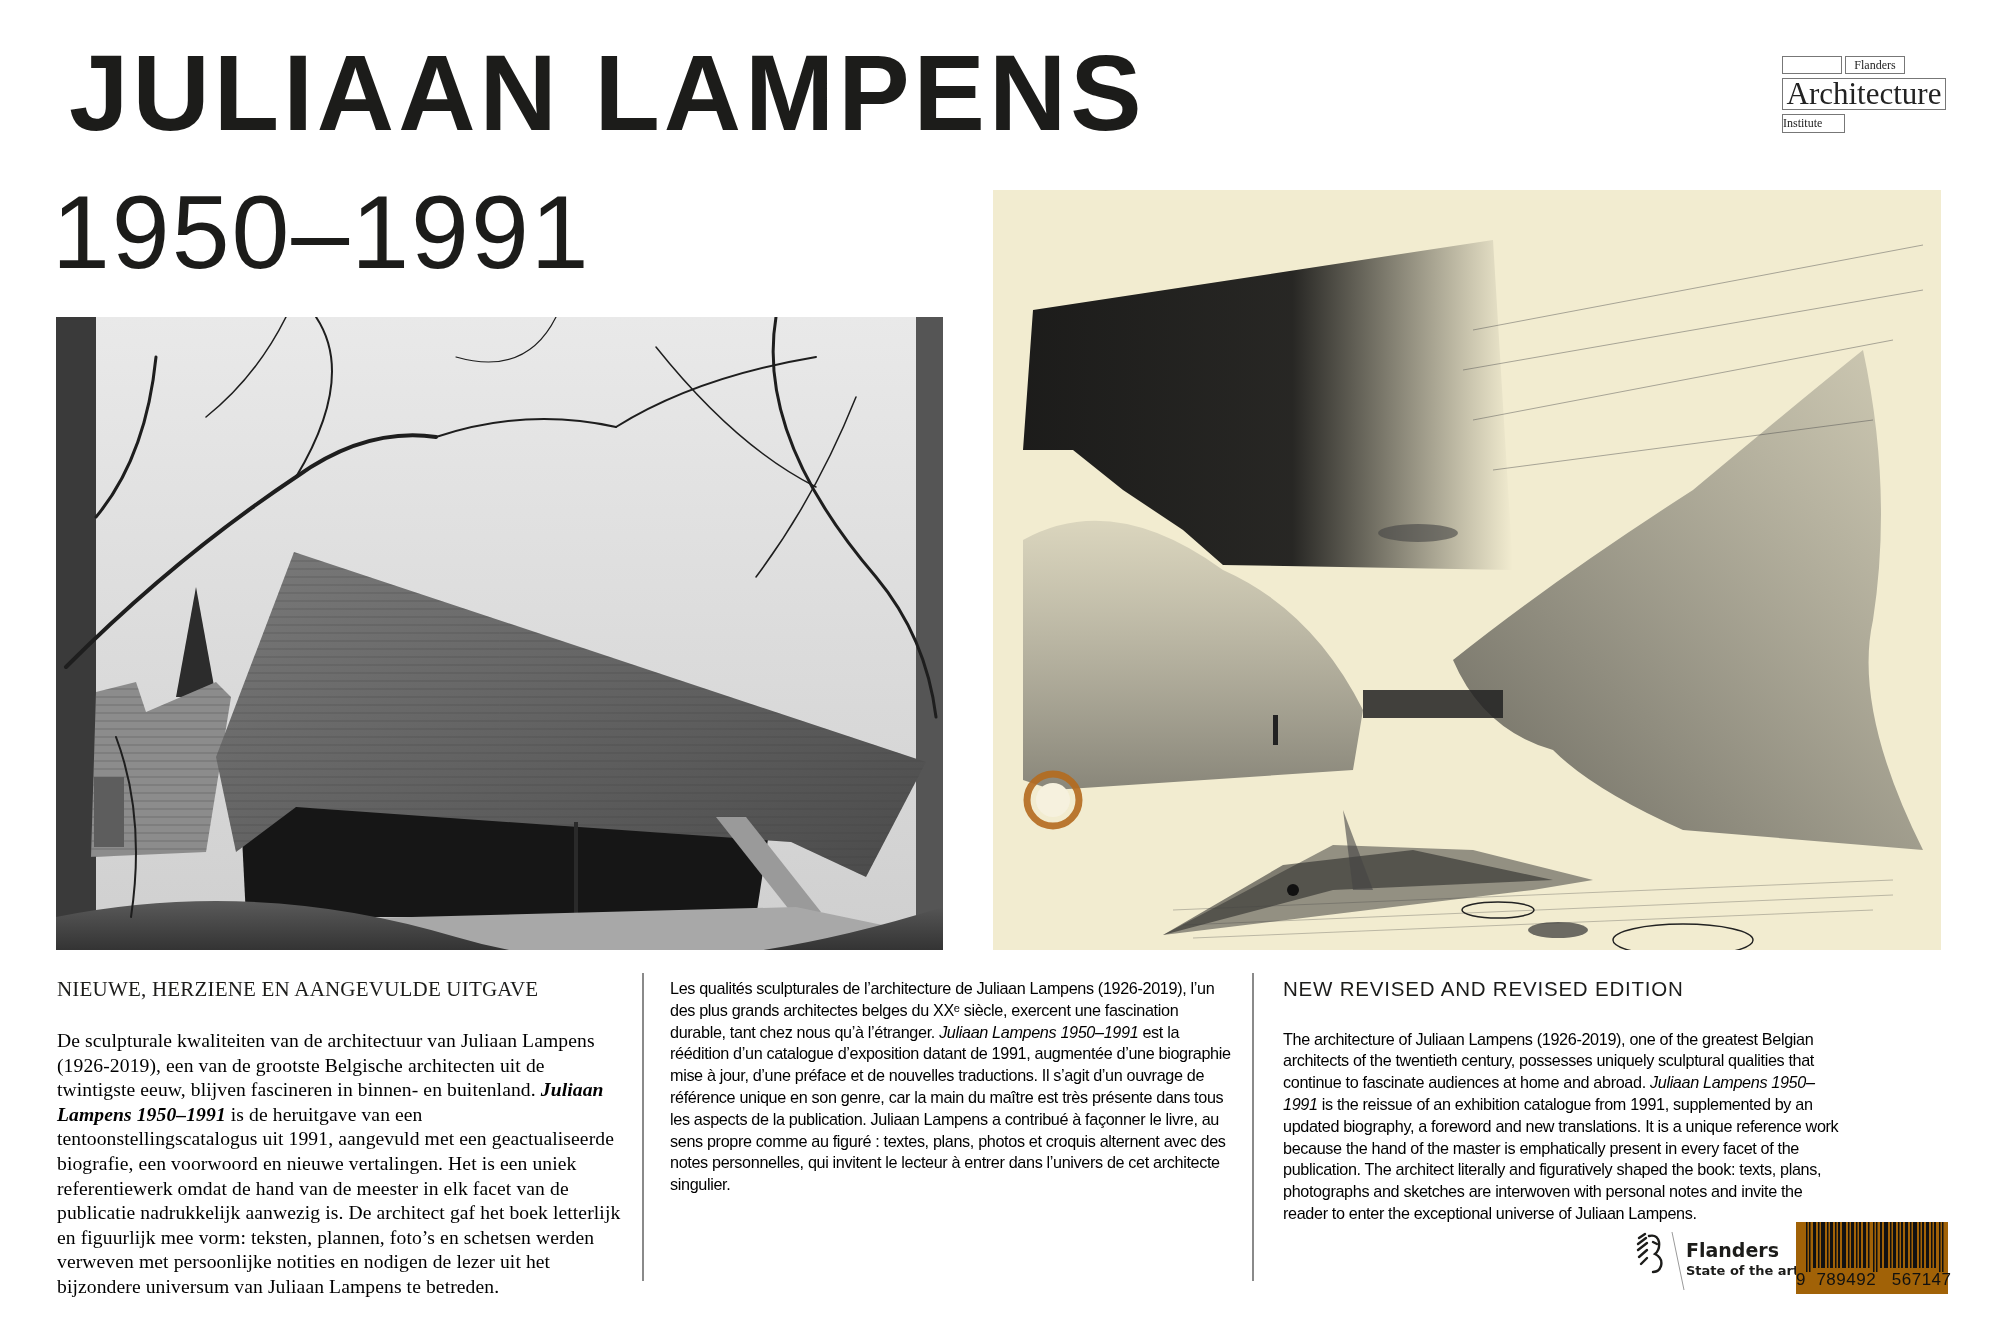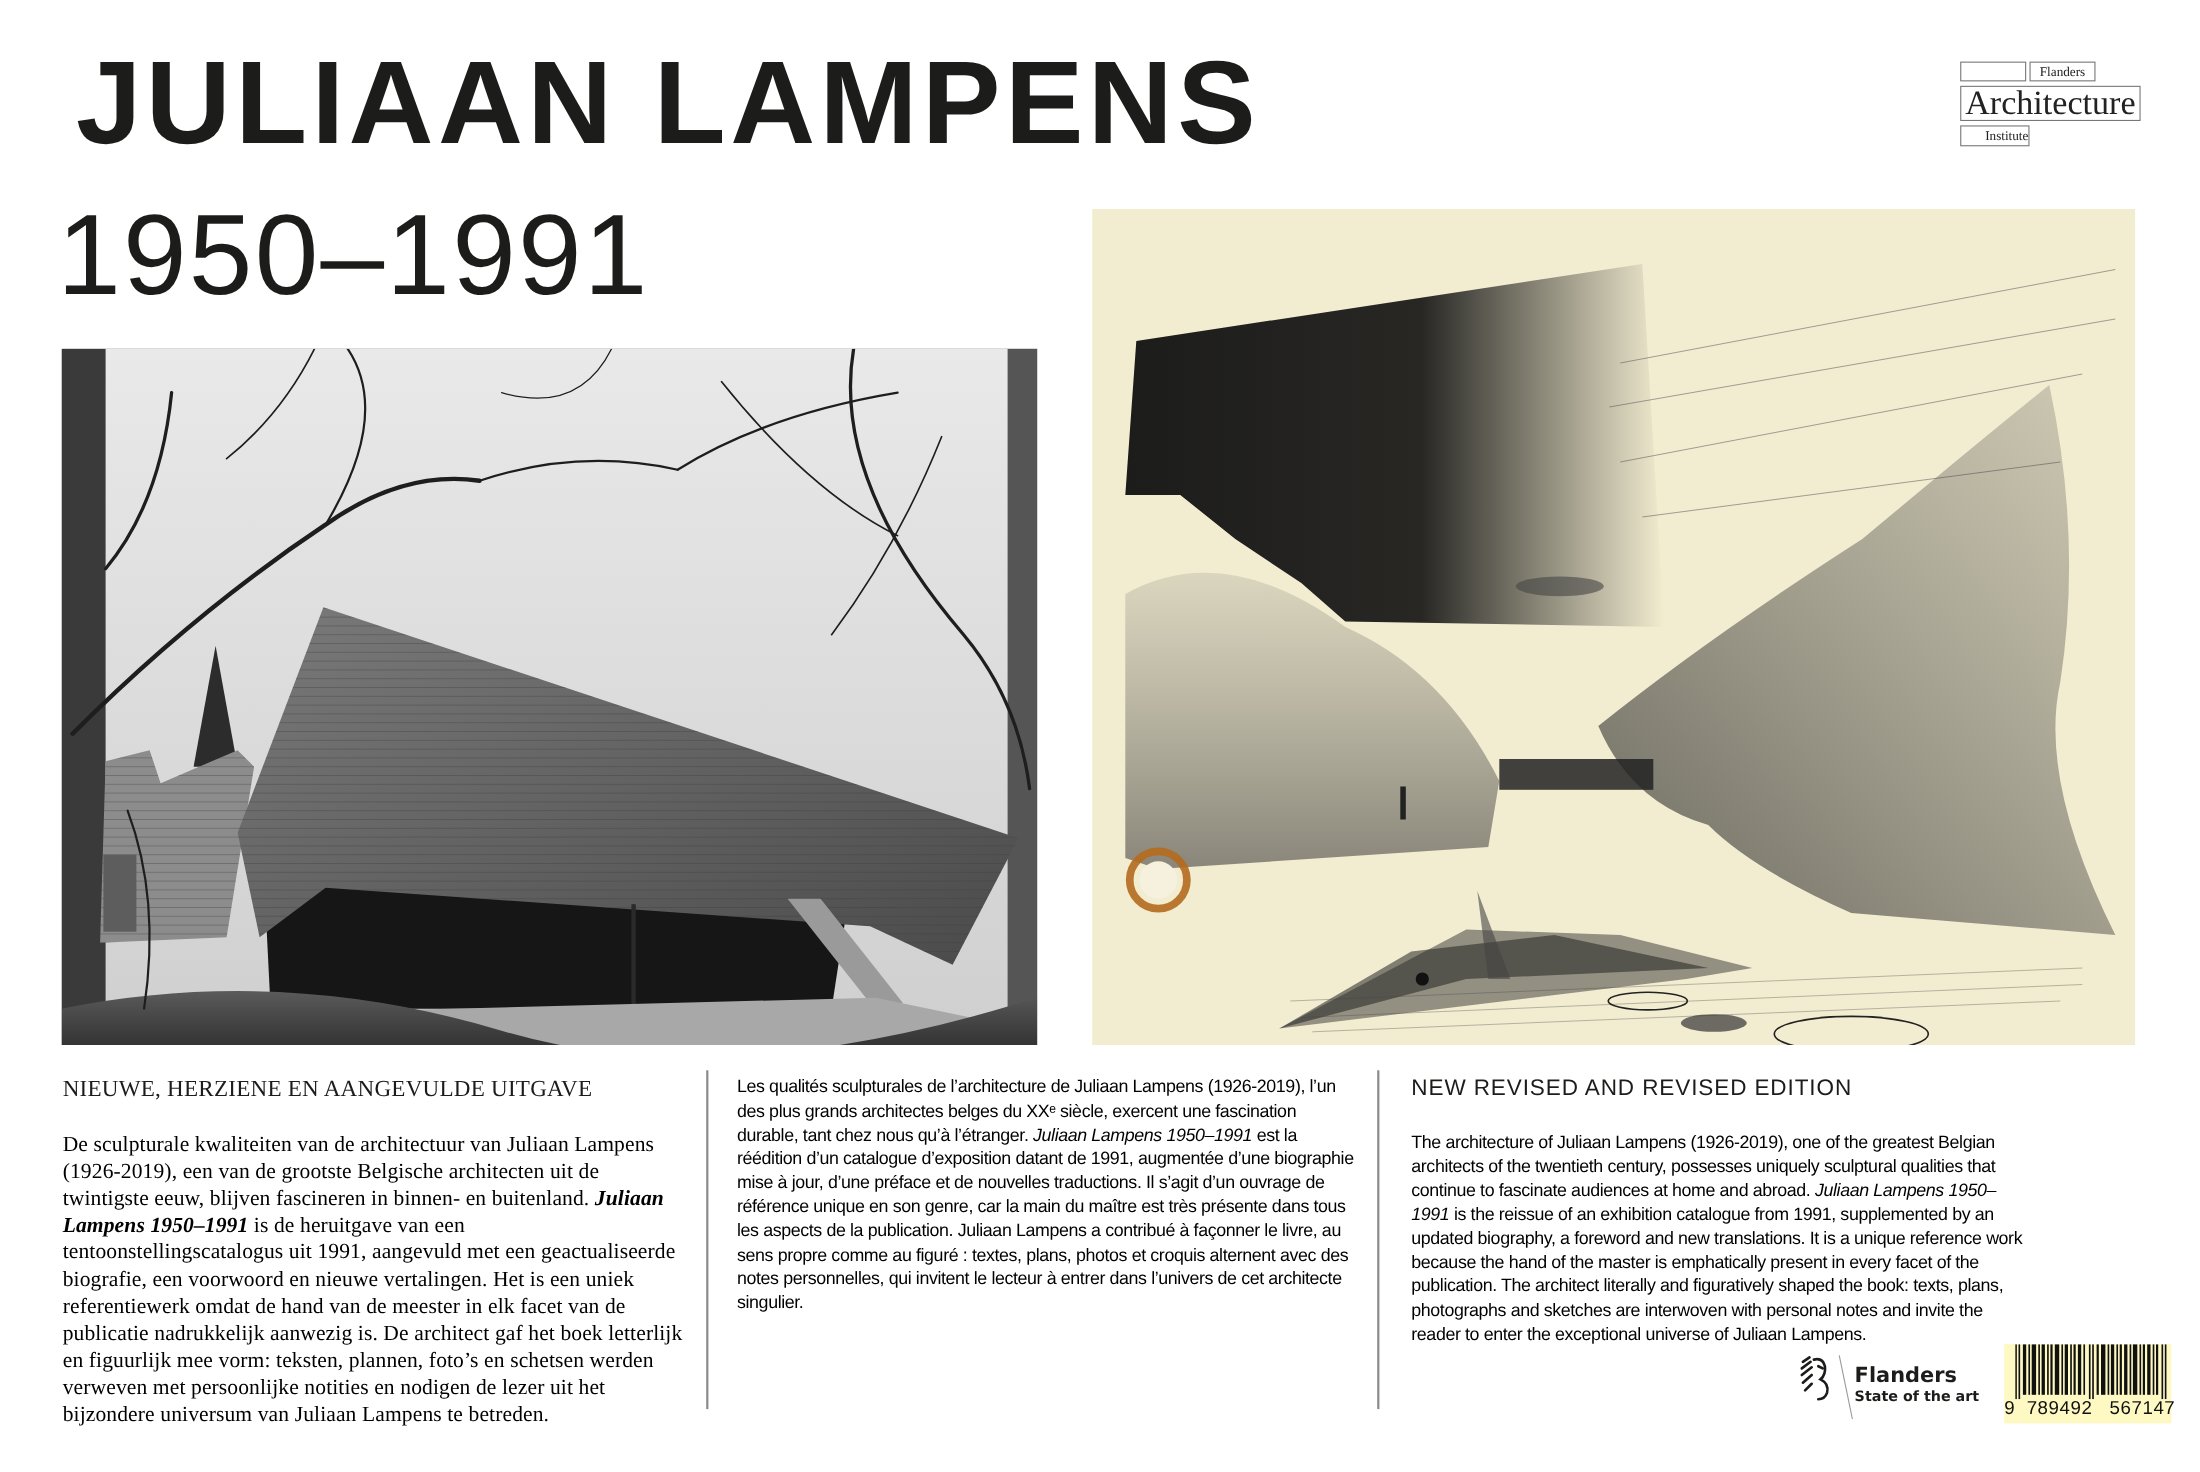--- a/index.html
+++ b/index.html
@@ -22,21 +22,21 @@
     white-space: nowrap;
   }
 
   
   .fai { left: 1782px; top: 56px; width: 190px; height: 90px;
     font-family: "Liberation Serif", "DejaVu Serif", serif; color: #222; }
   .fai-box { position: absolute; border: 1.5px solid #777; box-sizing: border-box; background: #fff; }
   .fai-blank { left: 0; top: 0; width: 60px; height: 18px; }
   .fai-flanders { left: 63px; top: 0; width: 60px; height: 18px; font-size: 12px; text-align: center; line-height: 16px; }
   .fai-arch { left: 0; top: 22px; width: 164px; height: 32px; font-size: 31px; text-align: center; line-height: 30px; }
-  .fai-inst { left: 0; top: 58px; width: 63px; height: 19px; font-size: 12px; text-align: right; line-height: 17px; }
+  .fai-inst { left: 0; top: 58px; width: 63px; height: 19px; font-size: 12px; text-align: left; line-height: 17px; }
 
   
   .photo {
     left: 56px; top: 317px; width: 887px; height: 633px;
     background: #888; overflow: hidden;
   }
   .sketch {
     left: 993px; top: 190px; width: 948px; height: 760px;
     background: #f2ecd0; overflow: hidden;
   }
@@ -70,21 +70,21 @@
   
   .flanders { left: 1635px; top: 1232px; width: 160px; height: 60px; }
   .flanders-lion { position: absolute; left: 0; top: 0; width: 32px; height: 44px; }
   .flanders-slash { position: absolute; left: 36px; top: 0; width: 14px; height: 58px; }
   .flanders-name { position: absolute; left: 51px; top: 7px; font-size: 19px; font-weight: 700;
     font-family: "DejaVu Sans", sans-serif; color: #1c1c1a; white-space: nowrap; }
   .flanders-tag { position: absolute; left: 51px; top: 31px; font-size: 13px;
     font-family: "DejaVu Sans", sans-serif; color: #1c1c1a; white-space: nowrap; font-weight: bold; }
 
   
-  .barcode { left: 1796px; top: 1222px; width: 152px; height: 72px; background: #fef9c3; margin-left: 26px; }
+  .barcode { left: 1796px; top: 1222px; width: 152px; height: 72px; background: #a16207; }
   .barcode-bars { position: absolute; left: 10px; top: 0; width: 140px; height: 50px; }
   .barcode-digits { position: absolute; left: 0; top: 48px; width: 152px; height: 20px;
     font-size: 17px; letter-spacing: 0.5px; white-space: pre; color: #111; }
 </style>
 </head>
 <body>
 
 <h1 class="abs title-main">JULIAAN LAMPENS</h1>
 <div class="abs title-years">1950–1991</div>
 

